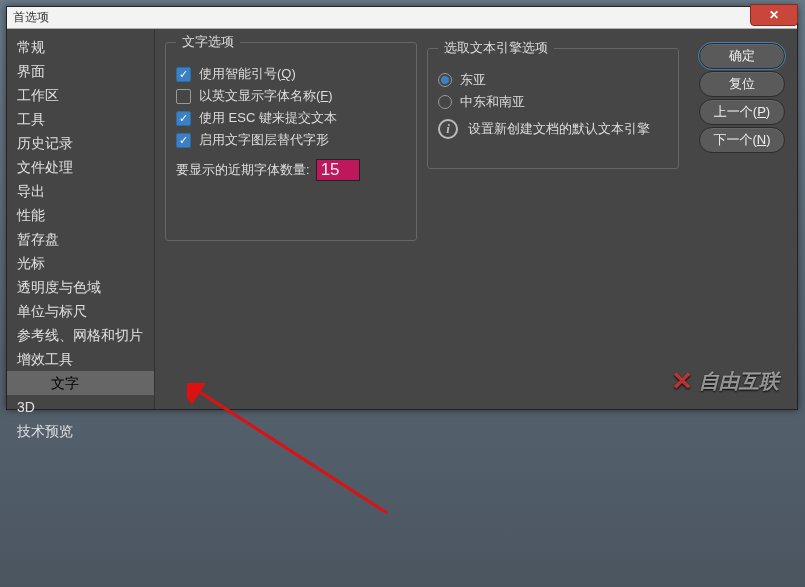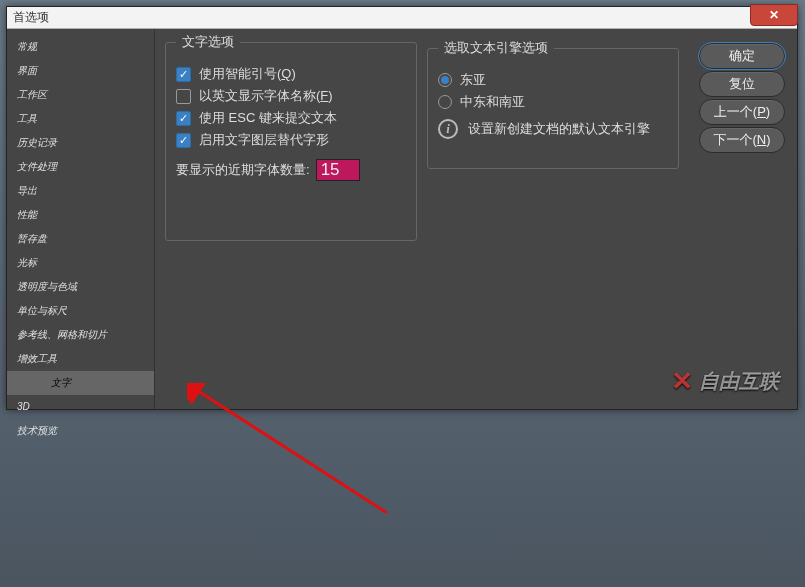--- a/index.html
+++ b/index.html
@@ -46,25 +46,24 @@
     color: #ddd;
   }
   .sidebar {
     width: 148px;
     background: #454545;
     border-right: 1px solid #333;
     padding-top: 6px;
   }
   .side-item {
     padding: 3px 10px;
-    font-size: 10px;
+    font-size: 14px;
     color: #e0e0e0;
     cursor: default;
     line-height: 18px;
-    font-style: italic;
   }
   .side-item.selected {
     background: #666;
     color: #000000;
     padding-left: 44px;
   }
   .main {
     flex: 1;
     position: relative;
     padding: 10px 10px 10px 10px;

